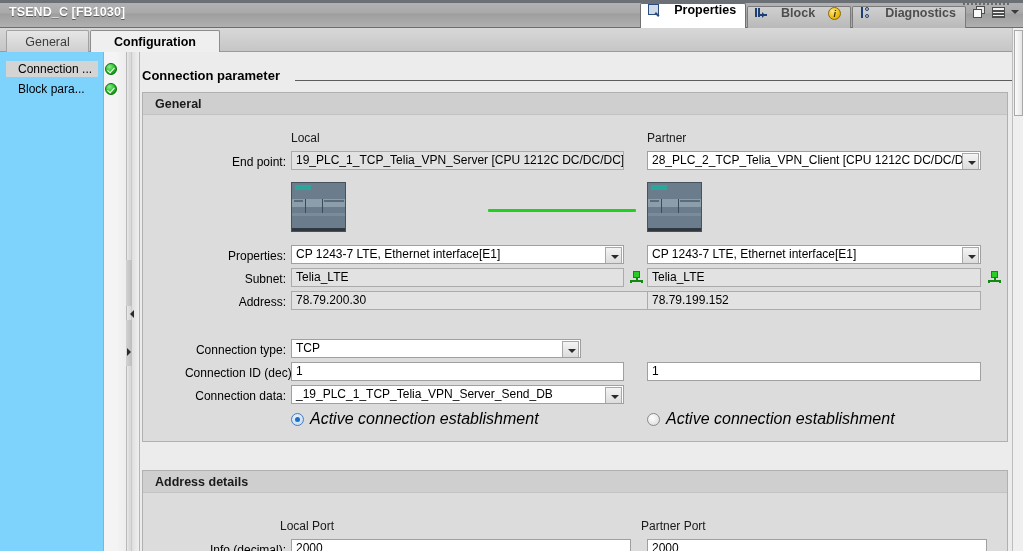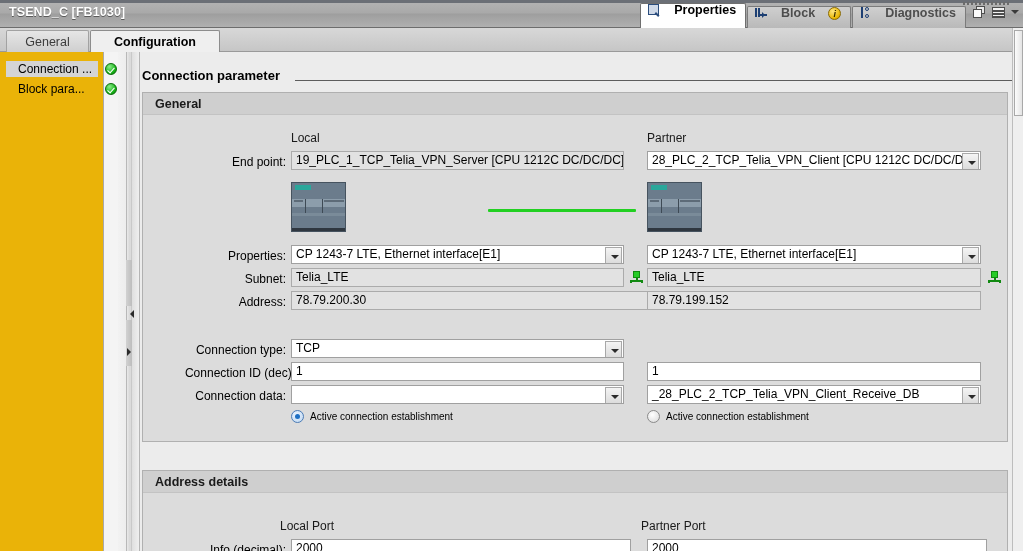--- a/index.html
+++ b/index.html
@@ -95,21 +95,21 @@
   .tab.active{
     background:#efefef;color:#000;font-weight:bold;border-color:#8d8d8d;
     height:23px;top:2px;
   }
   #tab-general{left:6px;width:83px;}
   #tab-config{left:90px;width:130px;}
 
   
   .navpane{
     position:absolute;left:0;top:52px;width:104px;height:499px;
-    background:#eab308;border-right:1px solid #a9a9a9;box-sizing:border-box;
+    background:#7dd3fc;border-right:1px solid #a9a9a9;box-sizing:border-box;
   }
   .navitem{
     position:absolute;left:6px;height:16px;width:92px;
     display:flex;align-items:center;font-size:12px;color:#000;
     padding-left:12px;box-sizing:border-box;white-space:nowrap;
   }
   .navitem.sel{background:#d4d4d4;}
   #nav-conn{top:9px;}
   #nav-block{top:29px;}
 
@@ -216,21 +216,21 @@
   }
   .subneticon{
     position:absolute;width:13px;height:12px;
   }
   .subneticon .sq{position:absolute;left:3px;top:0;width:7px;height:7px;background:#27cc27;border:1px solid #128a12;box-sizing:border-box;}
   .subneticon .v{position:absolute;left:6px;top:6px;width:1.6px;height:4px;background:#128a12;}
   .subneticon .h{position:absolute;left:0;top:9px;width:13px;height:1.6px;background:#128a12;}
   .subneticon .lt{position:absolute;left:0;top:9px;width:1.6px;height:3px;background:#128a12;}
   .subneticon .rt{position:absolute;right:0;top:9px;width:1.6px;height:3px;background:#128a12;}
 
-  .radio{position:absolute;display:flex;align-items:center;font-size:10px;color:#000;}
+  .radio{position:absolute;display:flex;align-items:center;font-size:16px;color:#000;font-style:italic;}
   .radio .rb{
     width:13px;height:13px;border-radius:50%;margin-right:6px;
     border:1px solid #8a8a8a;background:radial-gradient(circle at 40% 35%,#fff,#d8d8d8);
     box-sizing:border-box;position:relative;flex:none;
   }
   .radio.on .rb{border-color:#4b7bb5;background:radial-gradient(circle at 40% 35%,#eaf3ff,#bcd6f0);}
   .radio.on .rb:after{
     content:"";position:absolute;left:3px;top:3px;width:5px;height:5px;border-radius:50%;
     background:#1d6fc4;
   }
@@ -403,35 +403,32 @@
           <span class="h"></span>
           <span class="lt"></span>
           <span class="rt"></span>
       </div>
 
       <div class="rowlabel" style="left:20px;top:202px;width:123px;">Address:</div>
       <div class="field ro" style="left:148px;top:198px;width:358px;">78.79.200.30</div>
       <div class="field ro" style="left:504px;top:198px;width:334px;">78.79.199.152</div>
 
       <div class="rowlabel" style="left:20px;top:250px;width:123px;">Connection type:</div>
-      <div class="field combo" style="left:148px;top:246px;width:333px;">
+      <div class="field combo" style="left:148px;top:246px;width:290px;">
         <span>TCP</span>
         <span class="arrowbtn"></span>
       </div>
 
       <div class="rowlabel" style="left:0px;top:273px;width:143px;padding-left:9px;">Connection ID (dec):</div>
       <div class="field" style="left:148px;top:269px;width:333px;">1</div>
       <div class="field" style="left:504px;top:269px;width:334px;">1</div>
 
       <div class="rowlabel" style="left:20px;top:296px;width:123px;">Connection data:</div>
       <div class="field combo" style="left:148px;top:292px;width:333px;">
-        <span class="arrowbtn"></span>
-      </div>
-      <div class="field combo" style="left:504px;top:292px;width:334px;">
-        <span>_28_PLC_2_TCP_Telia_VPN_Client_Receive_DB</span>
+        <span>_19_PLC_1_TCP_Telia_VPN_Server_Send_DB</span>
         <span class="arrowbtn"></span>
       </div>
 
       <div class="radio on" style="left:148px;top:317px;">
         <span class="rb"></span>
         <span>Active connection establishment</span>
       </div>
       <div class="radio" style="left:504px;top:317px;">
         <span class="rb"></span>
         <span>Active connection establishment</span>

